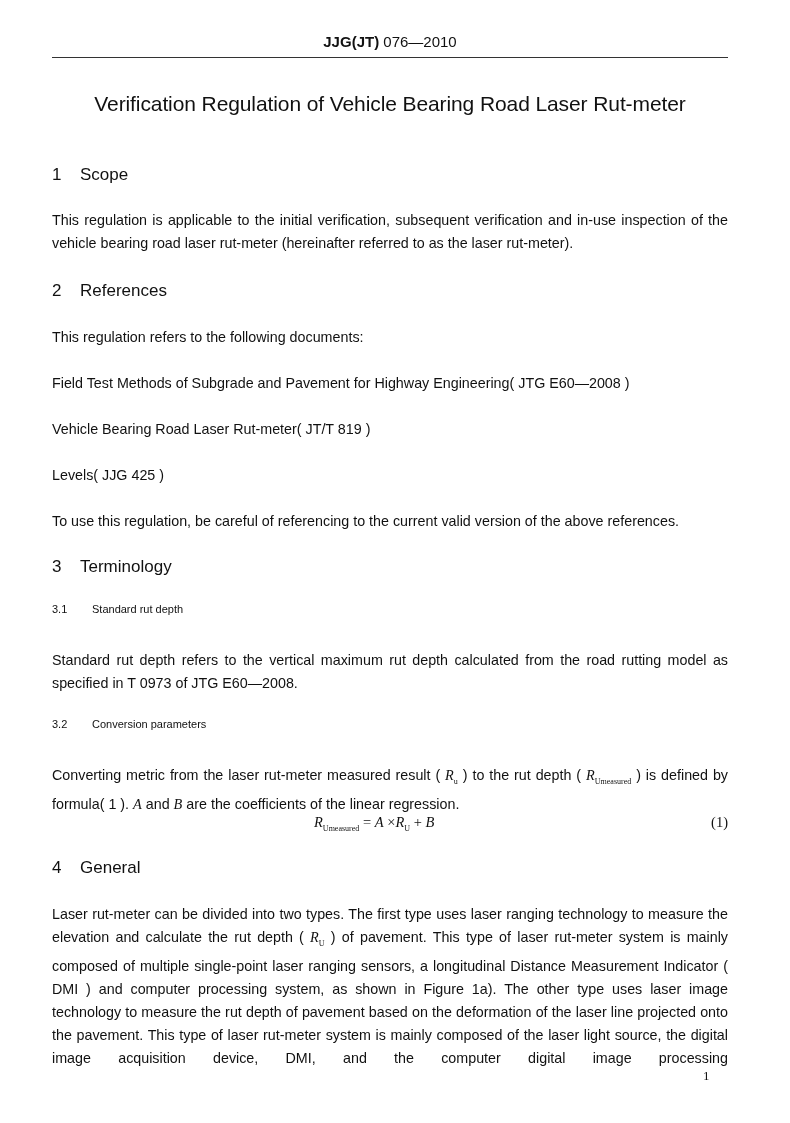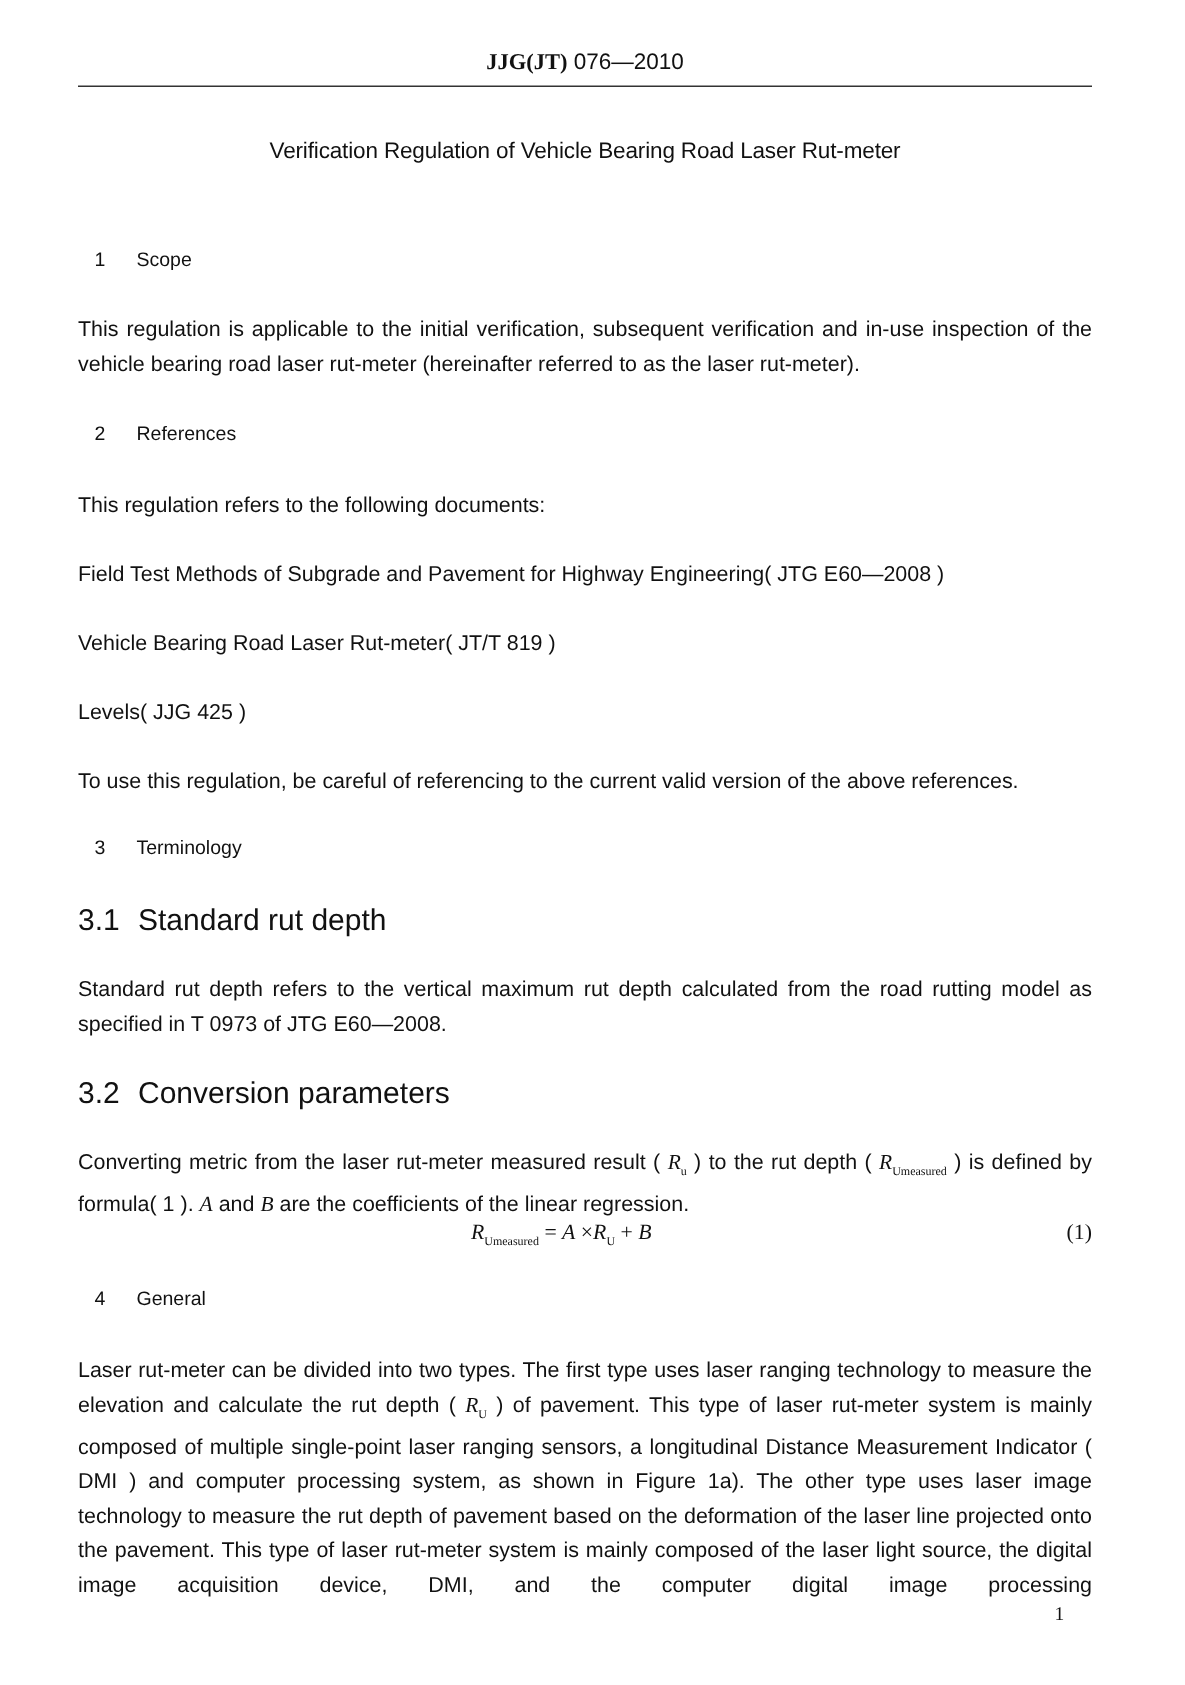--- a/index.html
+++ b/index.html
@@ -4,30 +4,30 @@
 <style>
   html, body { margin: 0; padding: 0; background: #ffffff; }
   body {
     width: 790px; height: 1123px; position: relative; overflow: hidden;
     font-family: "Liberation Sans", sans-serif; color: #111;
   }
   .header {
     position: absolute; left: 52px; top: 33px; width: 676px; text-align: center;
     font-size: 15px;
   }
-  .header .serif { font-family: Liberation Serif, serif; font-weight: bold; }
+  .header .serif { font-family: Liberation Sans, sans-serif; font-weight: bold; }
   .hrule { position: absolute; left: 52px; top: 57px; width: 676px; height: 0; border-top: 1.3px solid #333; }
   .title {
     position: absolute; left: 52px; top: 92px; width: 676px; text-align: center;
-    font-size: 15px; letter-spacing: -0.1px;
+    font-size: 21px; letter-spacing: -0.1px;
   }
   .block { position: absolute; left: 52px; width: 676px; font-size: 14.3px; line-height: 23px; }
-  .h1 { position: absolute; left: 52px; font-size: 13px; margin-left: 11px; }
+  .h1 { position: absolute; left: 52px; font-size: 17px; }
   .h1 .num { display: inline-block; width: 28px; }
-  .h2 { position: absolute; left: 52px; font-size: 20px; }
+  .h2 { position: absolute; left: 52px; font-size: 11px; }
   .h2 .num { display: inline-block; width: 40px; }
   .justify { text-align: justify; text-align-last: left; }
   .justify-full { text-align: justify; text-align-last: justify; }
   .it { }
   .math { font-family: "Liberation Serif", serif; font-style: italic; }
   .sub { font-family: "Liberation Serif", serif; font-size: 8px; font-style: normal; vertical-align: -4px; }
   .formula {
     position: absolute; left: 52px; top: 814px; width: 676px; height: 22px;
     font-family: "Liberation Serif", serif; font-size: 14.5px;
   }

